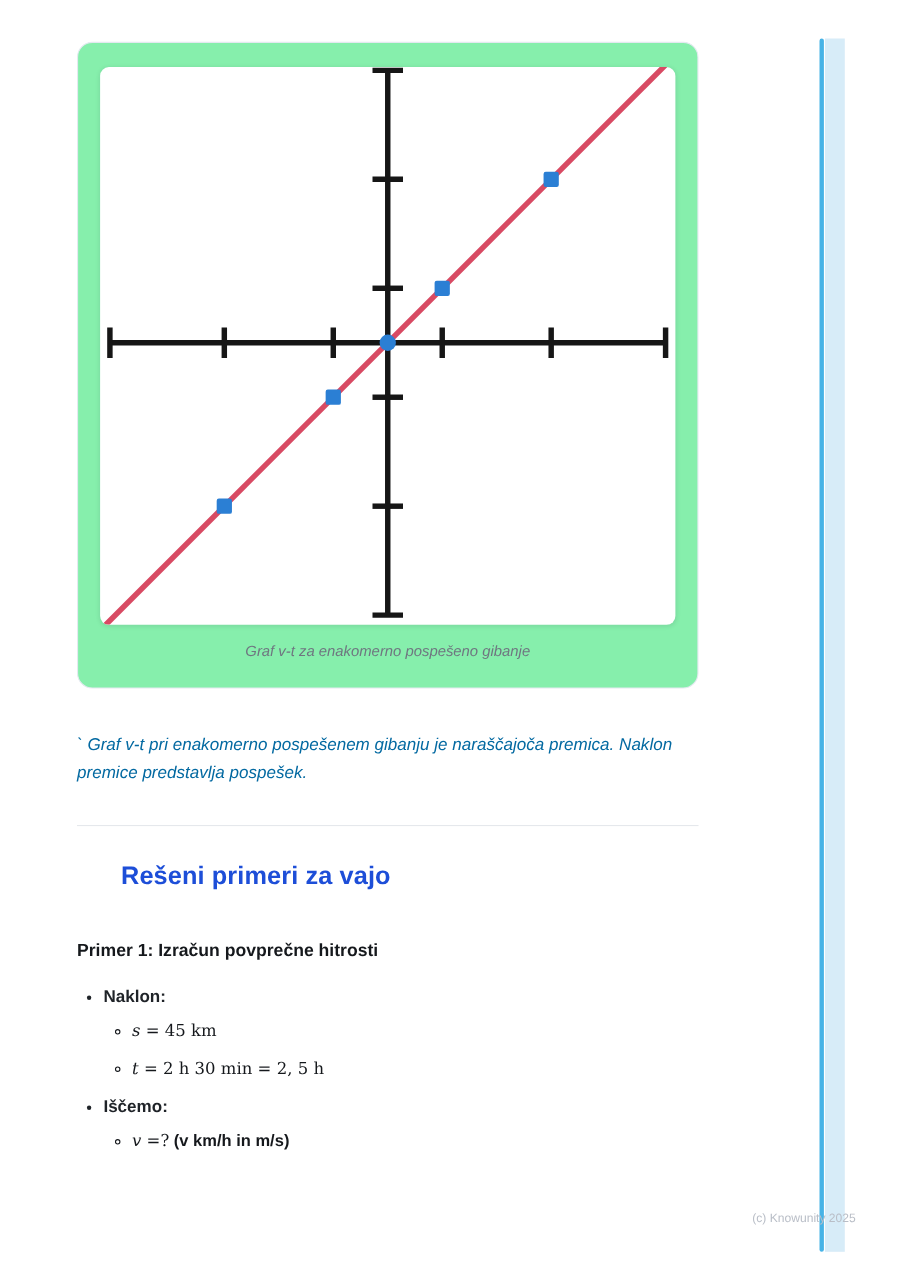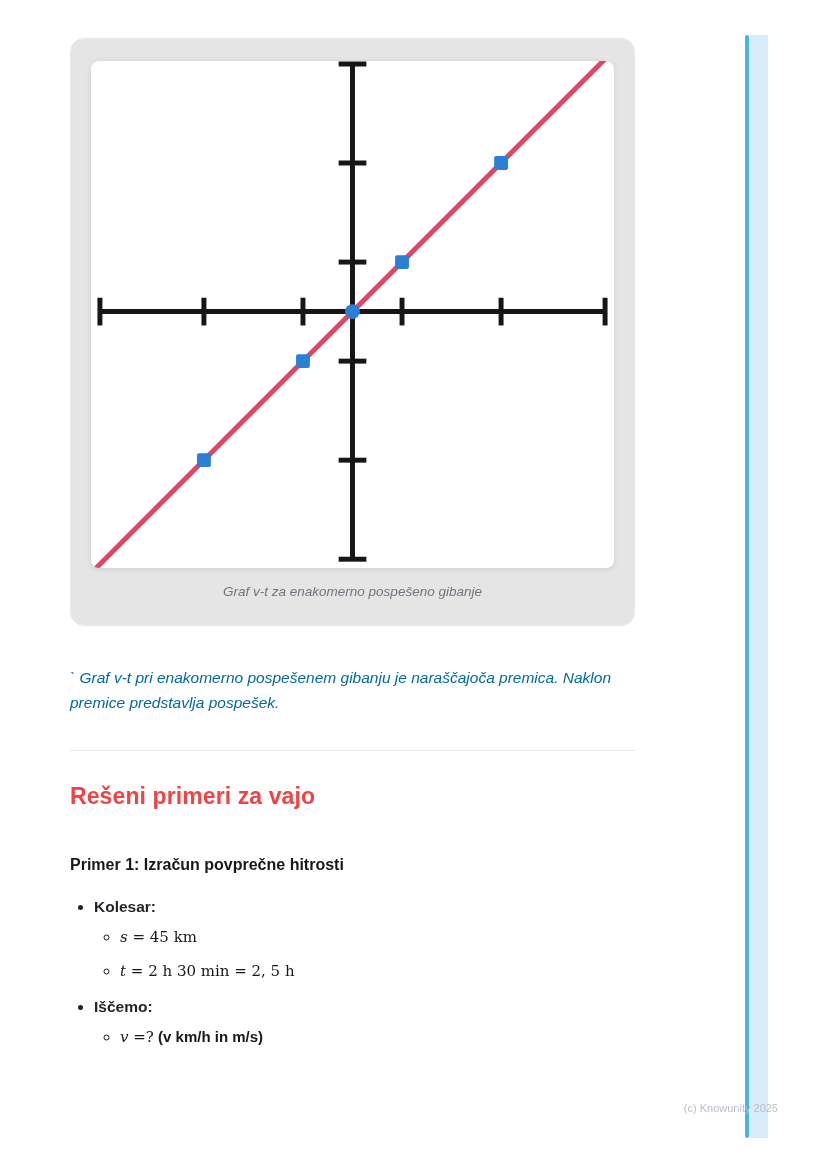--- a/index.html
+++ b/index.html
@@ -11,21 +11,21 @@
     font-family: "Liberation Sans", sans-serif;
     color: #1f2328;
   }
   .content {
     position: absolute;
     left: 70px; top: 38px;
     width: 565px;
   }
   
   .figure-card {
-    background: #e5e5e5;
+    background: #86efac;
     border: 1px solid #e4e9f0;
     border-radius: 14px;
     padding: 22px 20px 26px 20px;
   }
   .chart-panel {
     background: #ffffff;
     border-radius: 8px;
     box-shadow: 0 1px 5px rgba(15, 23, 42, 0.12);
     overflow: hidden;
   }
@@ -137,28 +137,28 @@
           <rect x="407" y="96" width="14" height="14" rx="2" fill="#2b7fd4"></rect>
         </svg>
     </div>
     <div class="figure-caption">Graf v-t za enakomerno pospešeno gibanje</div>
   </div>
 
   <p class="note">` Graf v-t pri enakomerno pospešenem gibanju je naraščajoča premica. Naklon premice predstavlja pospešek.</p>
 
   <hr class="divider">
 
-  <h2 class="section-heading" id="section-heading" style="color: #ef4444;">Rešeni primeri za vajo</h2>
+  <h2 class="section-heading" id="section-heading" style="color: #1d4ed8; margin-left: 40px;">Rešeni primeri za vajo</h2>
 
   <h3 class="example-heading">Primer 1: Izračun povprečne hitrosti</h3>
 
 
   <ul class="list-l1">
     <li>
-      <span class="l1-label">Kolesar:</span>
+      <span class="l1-label">Naklon:</span>
       <ul class="list-l2">
         <li>
           <span class="math"><span class="var">s</span><span> = 45 km</span></span><span class="plain"></span>
         </li>
         <li>
           <span class="math"><span class="var">t</span><span> = 2 h 30 min = 2, 5 h</span></span><span class="plain"></span>
         </li>
       </ul>
     </li>
     <li>

